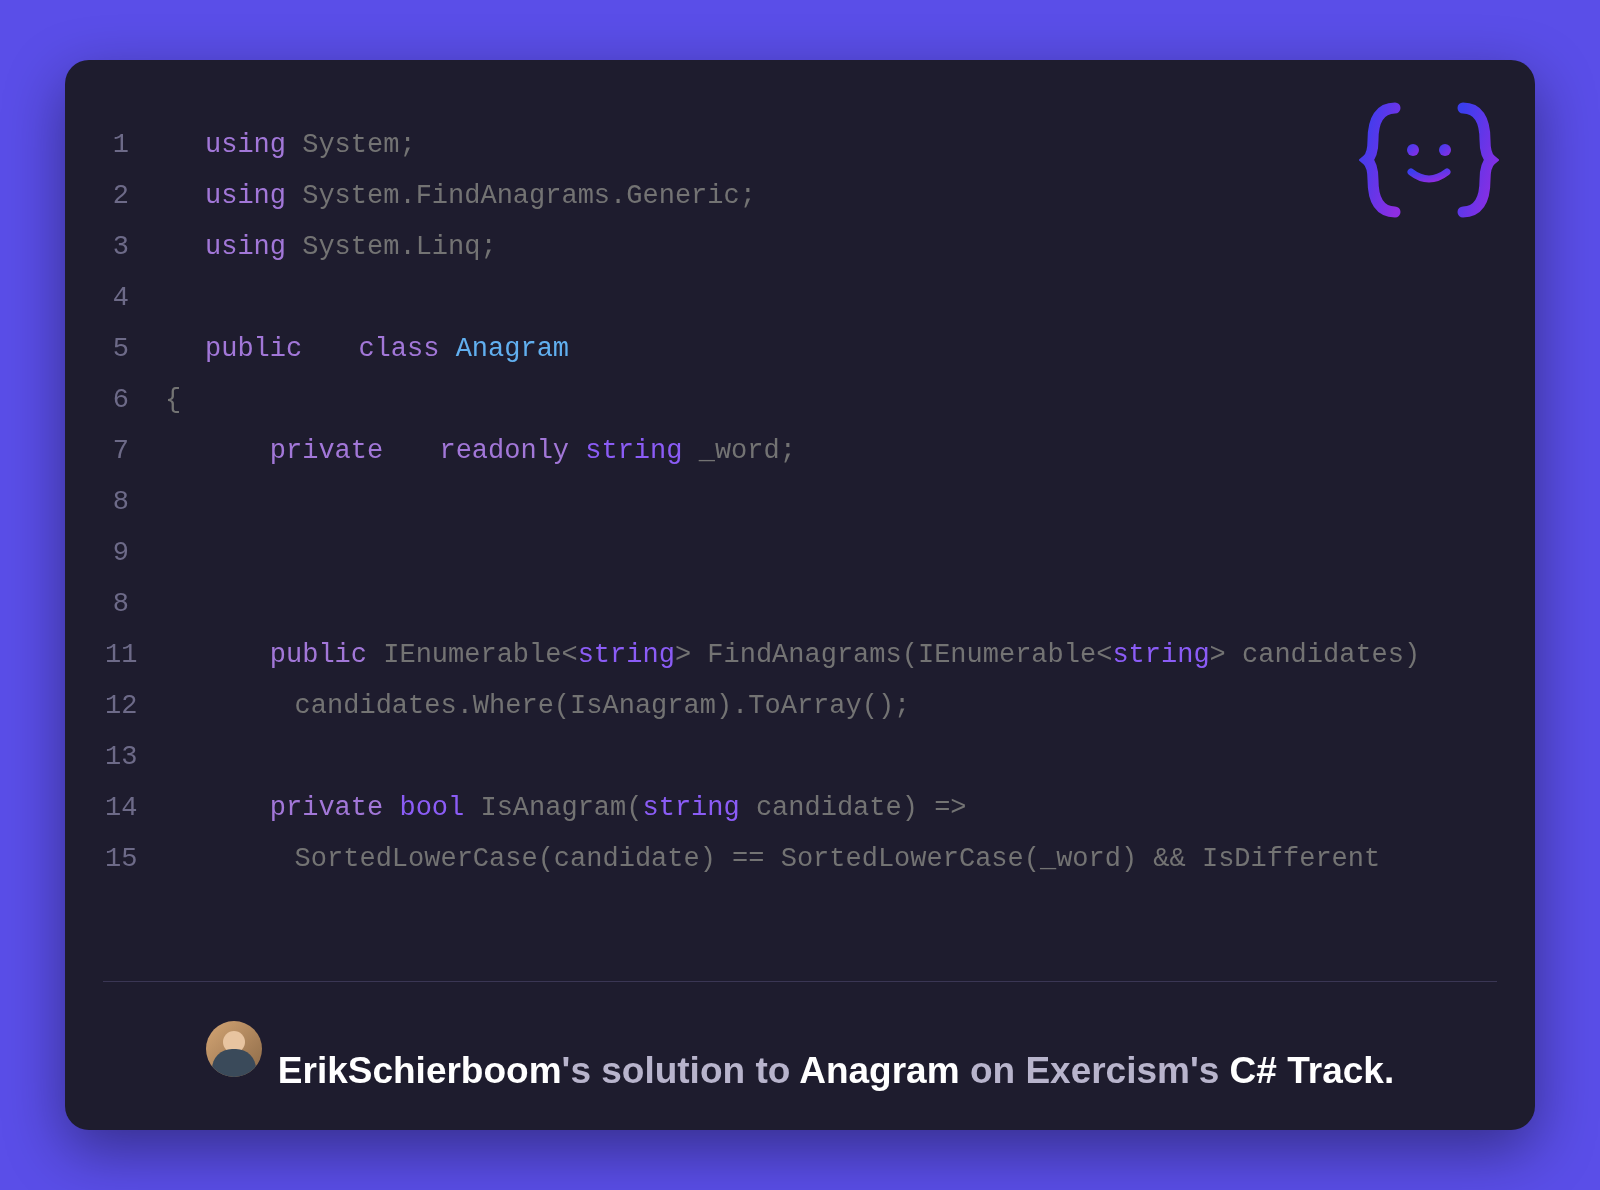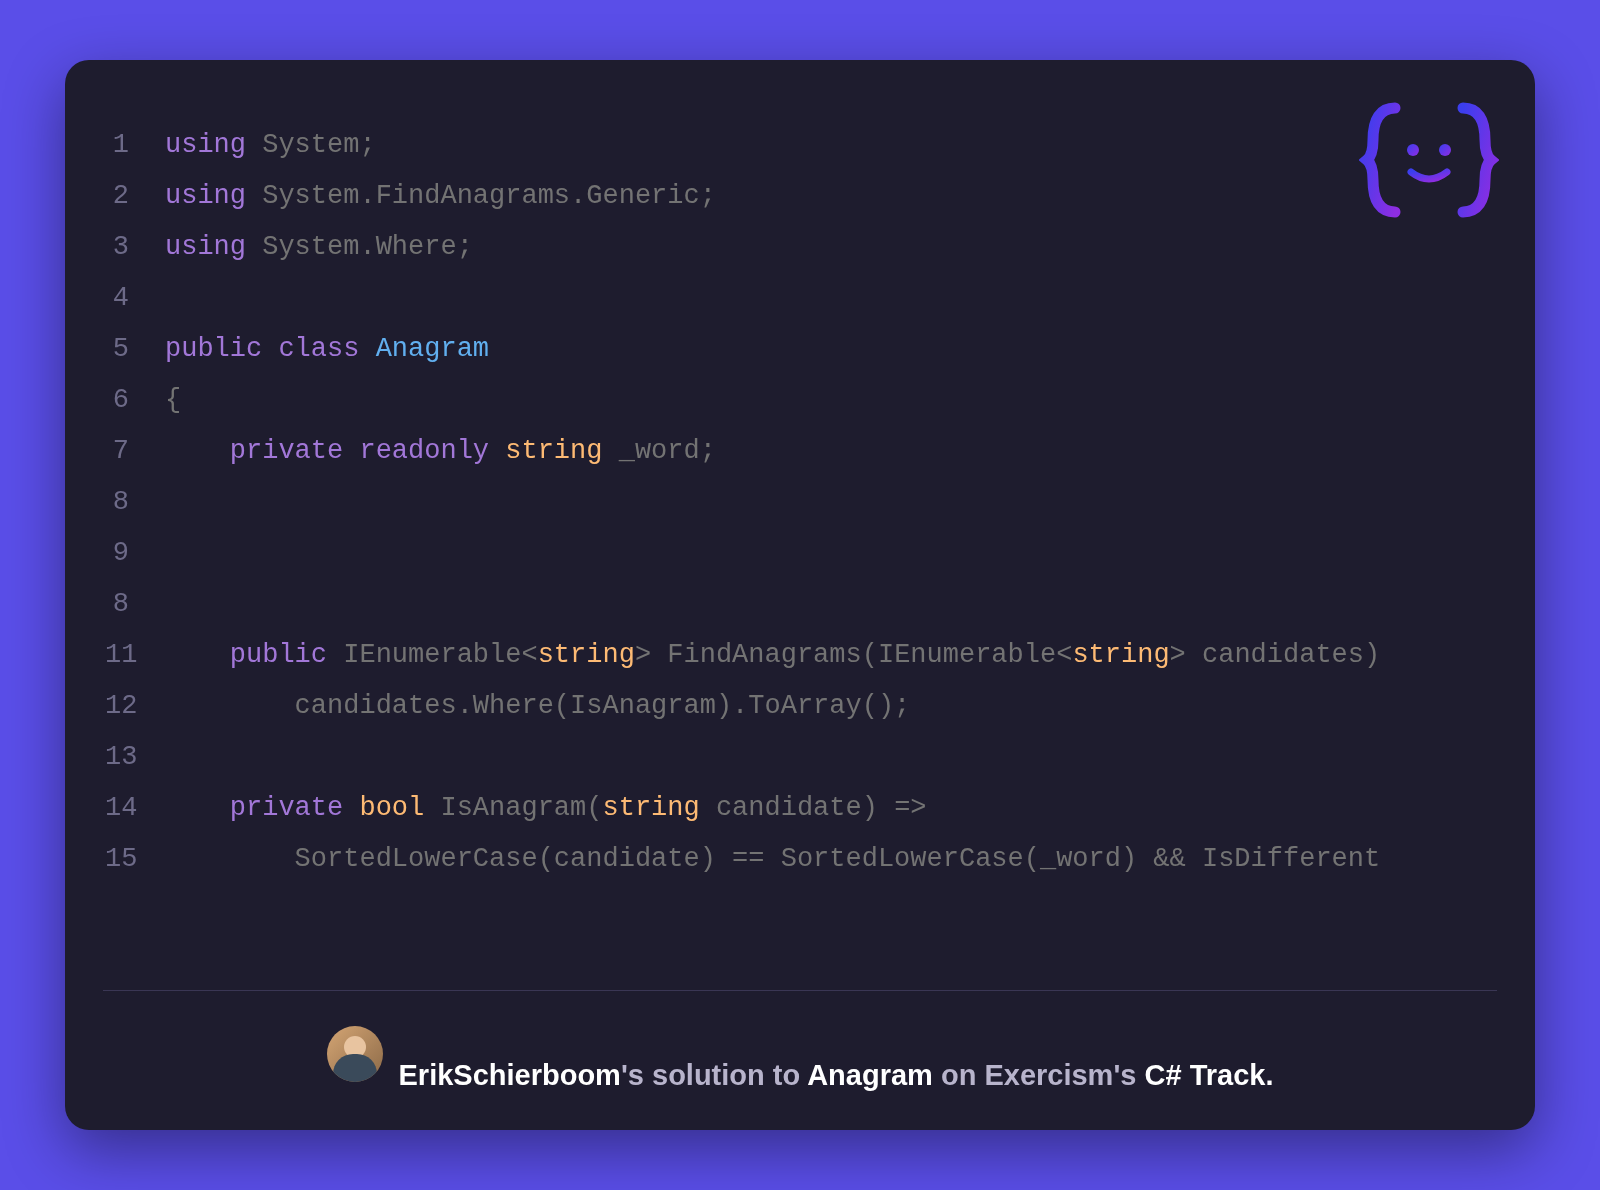--- a/index.html
+++ b/index.html
@@ -49,22 +49,22 @@
     .line-number {
       width: 60px;
       text-align: right;
       color: #6d6a88;
       font-variant-numeric: tabular-nums;
       padding-right: 36px;
       flex-shrink: 0;
       user-select: none;
     }
     .line-content { color: #d8d8e0; }
-    .tok-keyword { color: #a277d8; }
-    .tok-type-yellow { color: #fdba74; }
+    .tok-keyword { color: #a277d8; margin-left: 40px; }
+    .tok-type-yellow { color: #8b5cf6; }
     .tok-type-blue { color: #61afef; }
     .tok-ident { color: #737373; }
     .tok-plain { color: #737373; }
     .divider {
       height: 1px;
       background: #3a3654;
       margin: 20px 38px 24px 38px;
     }
     .attribution {
       display: flex;
@@ -93,21 +93,21 @@
     .avatar::after {
       content: "";
       position: absolute;
       bottom: -8px; left: 50%; transform: translateX(-50%);
       width: 44px; height: 36px;
       background: #3a4a5a;
       border-radius: 20px 20px 0 0;
     }
     .attribution-text {
       color: #b8b4cc;
-      font-size: 29px;
+      font-size: 37px;
       font-weight: 700;
       margin-top: 44px;
     }
     .attribution-text .strong { color: #ffffff; }
   </style>
 </head>
 <body>
 
 <div class="card">
   <div class="logo-icon">
@@ -122,21 +122,21 @@
       <path d="M 104 8 Q 126 8 126 40 Q 126 55 132 60 Q 126 65 126 80 Q 126 112 104 112" fill="none" stroke="url(#g1)" stroke-width="11" stroke-linecap="round"></path>
       <circle cx="54" cy="50" r="6" fill="url(#g1)"></circle>
       <circle cx="86" cy="50" r="6" fill="url(#g1)"></circle>
       <path d="M 52 72 Q 70 86 88 72" fill="none" stroke="url(#g1)" stroke-width="7" stroke-linecap="round"></path>
     </svg>
   </div>
 
   <div class="code-area" id="code-area">
       <div class="code-line"><span class="line-number">1</span><span class="line-content"><span class="tok-keyword">using</span><span class="tok-plain"> System;</span></span></div>
       <div class="code-line"><span class="line-number">2</span><span class="line-content"><span class="tok-keyword">using</span><span class="tok-plain"> System.FindAnagrams.Generic;</span></span></div>
-      <div class="code-line"><span class="line-number">3</span><span class="line-content"><span class="tok-keyword">using</span><span class="tok-plain"> System.Where;</span></span></div>
+      <div class="code-line"><span class="line-number">3</span><span class="line-content"><span class="tok-keyword">using</span><span class="tok-plain"> System.Linq;</span></span></div>
       <div class="code-line"><span class="line-number">4</span><span class="line-content"></span></div>
       <div class="code-line"><span class="line-number">5</span><span class="line-content"><span class="tok-keyword">public</span><span class="tok-plain"> </span><span class="tok-keyword">class</span><span class="tok-plain"> </span><span class="tok-type-blue">Anagram</span></span></div>
       <div class="code-line"><span class="line-number">6</span><span class="line-content"><span class="tok-plain">{</span></span></div>
       <div class="code-line"><span class="line-number">7</span><span class="line-content"><span class="tok-plain">    </span><span class="tok-keyword">private</span><span class="tok-plain"> </span><span class="tok-keyword">readonly</span><span class="tok-plain"> </span><span class="tok-type-yellow">string</span><span class="tok-plain"> _word;</span></span></div>
       <div class="code-line"><span class="line-number">8</span><span class="line-content"></span></div>
       <div class="code-line"><span class="line-number">9</span></div>
       <div class="code-line"><span class="line-number">8</span><span class="line-content"></span></div>
       <div class="code-line"><span class="line-number">11</span><span class="line-content"><span class="tok-plain">    </span><span class="tok-keyword">public</span><span class="tok-plain"> IEnumerable&lt;</span><span class="tok-type-yellow">string</span><span class="tok-plain">&gt; </span><span class="tok-ident">FindAnagrams</span><span class="tok-plain">(IEnumerable&lt;</span><span class="tok-type-yellow">string</span><span class="tok-plain">&gt; candidates)</span></span></div>
       <div class="code-line"><span class="line-number">12</span><span class="line-content"><span class="tok-plain">        candidates.Where(IsAnagram).ToArray();</span></span></div>
       <div class="code-line"><span class="line-number">13</span><span class="line-content"></span></div>

